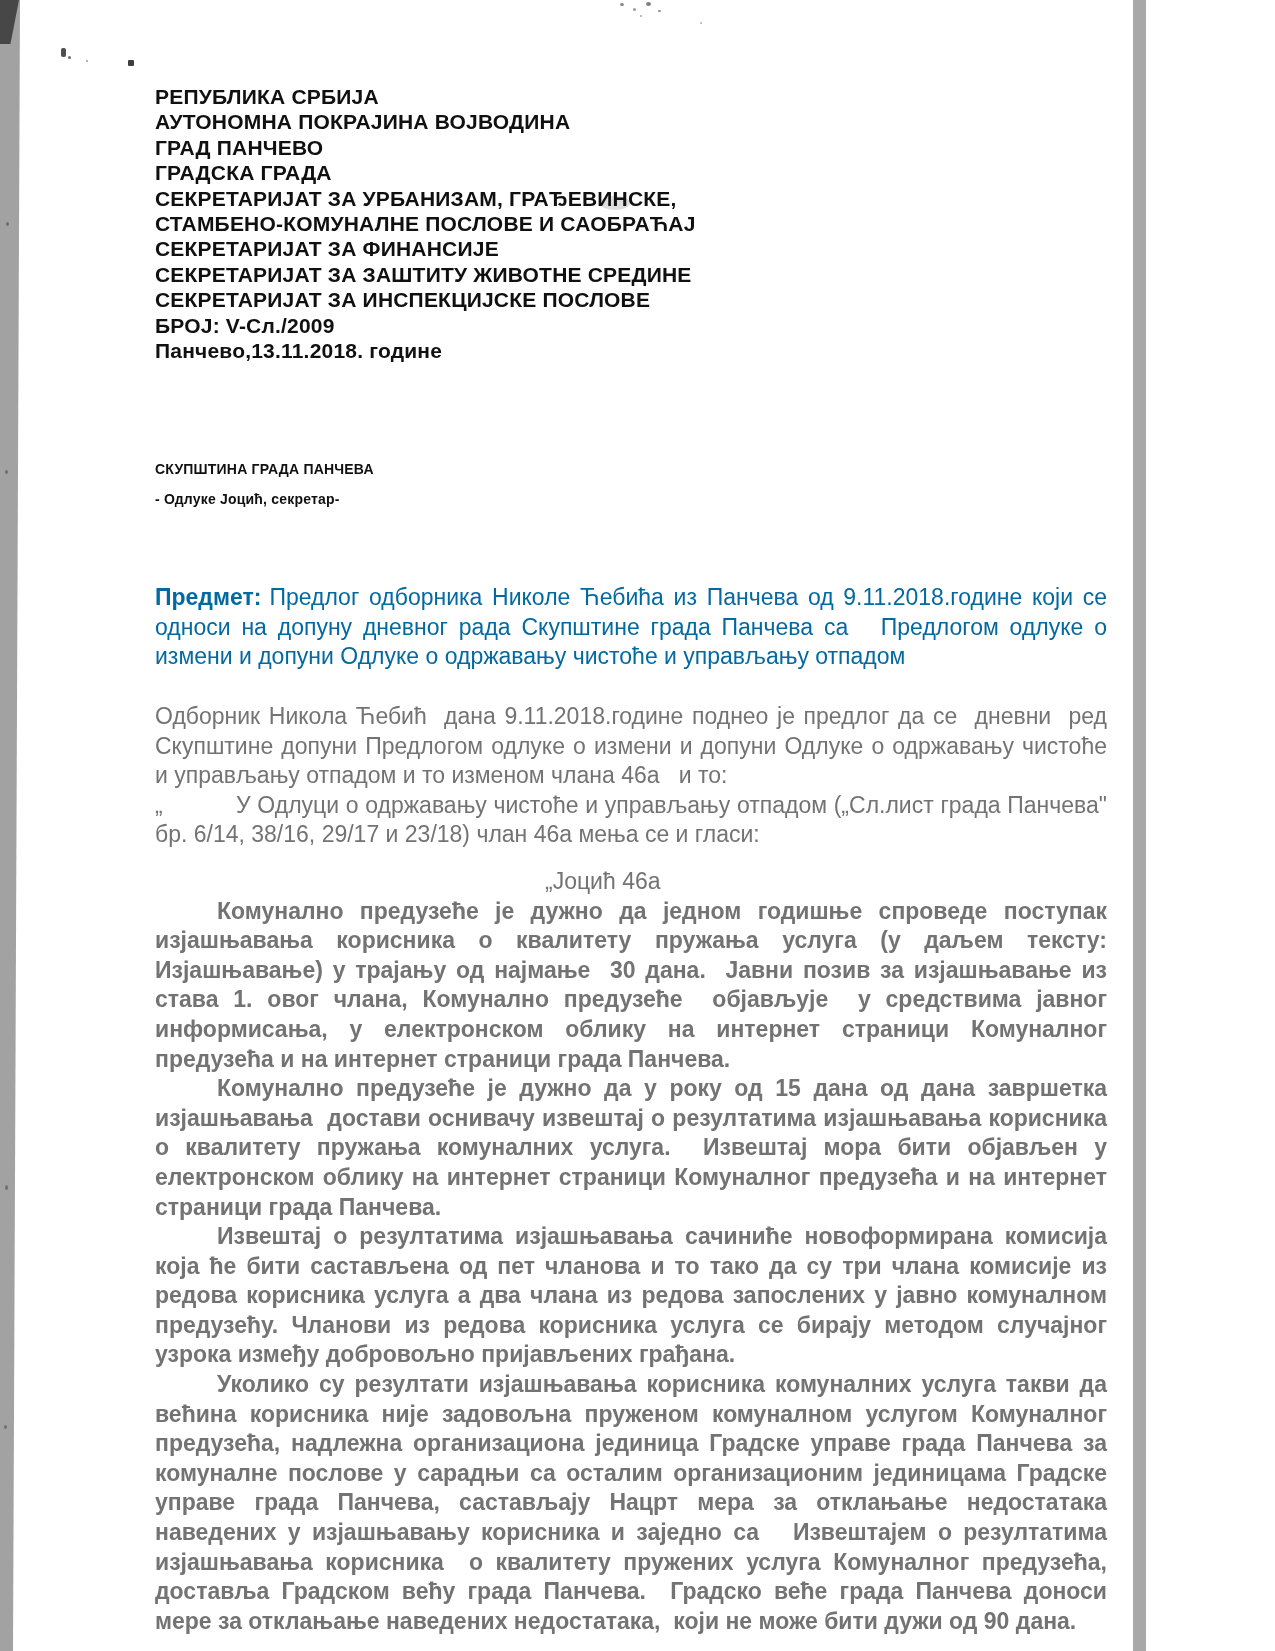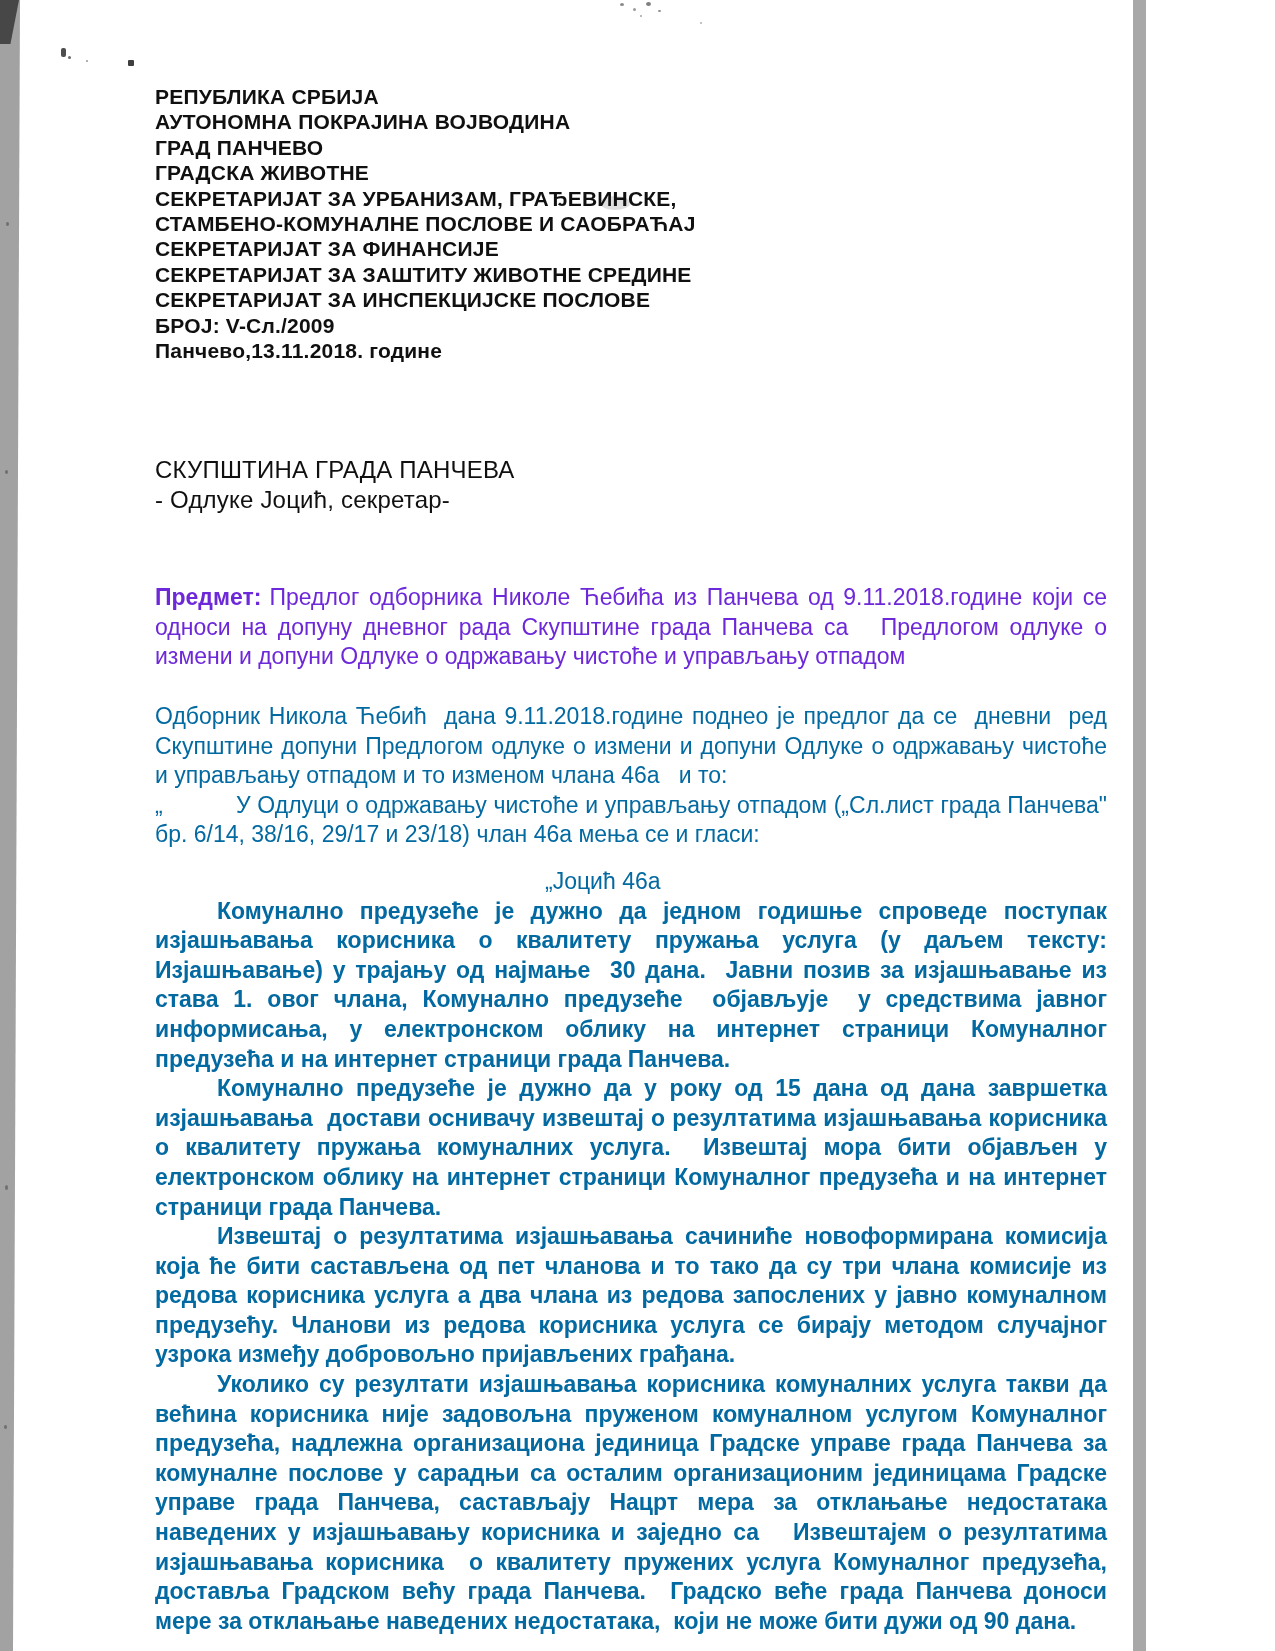--- a/index.html
+++ b/index.html
@@ -52,31 +52,31 @@
   .tickL4{left:4px;top:1425px;width:3px;height:4px;background:#6f6f6f;}
 
   
   .letterhead{
     position:absolute;left:155px;top:84px;width:980px;
     font-weight:bold;font-size:21px;line-height:25.4px;
     letter-spacing:.2px;color:#101010;
   }
   .addressee{
     position:absolute;left:155px;top:455px;width:900px;
-    font-weight:normal;font-size:24px;line-height:29.5px;
+    font-weight:bold;font-size:14px;line-height:29.5px;
     letter-spacing:.2px;color:#101010;
   }
   .subject{
     position:absolute;left:155px;top:560px;width:952px;
-    font-size:23px;line-height:29.5px;text-align:justify;color:#6d28d9;
+    font-size:23px;line-height:29.5px;text-align:justify;color:#0369a1;
   }
   .subject .lbl{font-weight:bold;margin-right:8px;}
   .doc-body{
     position:absolute;left:155px;top:702px;width:952px;
-    font-size:23px;line-height:29.6px;text-align:justify;color:#0369a1;
+    font-size:23px;line-height:29.6px;text-align:justify;color:#737373;
   }
   .doc-body p{margin:0;}
   .article-heading{
     margin:17px 0 0 390px;
     font-size:23px;line-height:29.6px;text-align:left;
   }
   .para-indent{text-indent:62px;font-weight:bold;}
   .soft{filter:blur(0.22px);}
 </style>
 </head>
@@ -104,21 +104,21 @@
   <div class="speck tickR4"></div>
   <div class="speck tickL1"></div>
   <div class="speck tickL2"></div>
   <div class="speck tickL3"></div>
   <div class="speck tickL4"></div>
 
   <div class="letterhead soft">
     <div>РЕПУБЛИКА СРБИЈА</div>
     <div>АУТОНОМНА ПОКРАЈИНА ВОЈВОДИНА</div>
     <div>ГРАД ПАНЧЕВО</div>
-    <div>ГРАДСКА ЖИВОТНЕ</div>
+    <div>ГРАДСКА ГРАДА</div>
     <div>СЕКРЕТАРИЈАТ ЗА УРБАНИЗАМ, ГРАЂЕВИНСКЕ,</div>
     <div>СТАМБЕНО-КОМУНАЛНЕ ПОСЛОВЕ И САОБРАЋАЈ</div>
     <div>СЕКРЕТАРИЈАТ ЗА ФИНАНСИЈЕ</div>
     <div>СЕКРЕТАРИЈАТ ЗА ЗАШТИТУ ЖИВОТНЕ СРЕДИНЕ</div>
     <div>СЕКРЕТАРИЈАТ ЗА ИНСПЕКЦИЈСКЕ ПОСЛОВЕ</div>
     <div>БРОЈ: V-Сл./2009</div>
     <div>Панчево,13.11.2018. године</div>
   </div>
 
   <div class="addressee soft">

